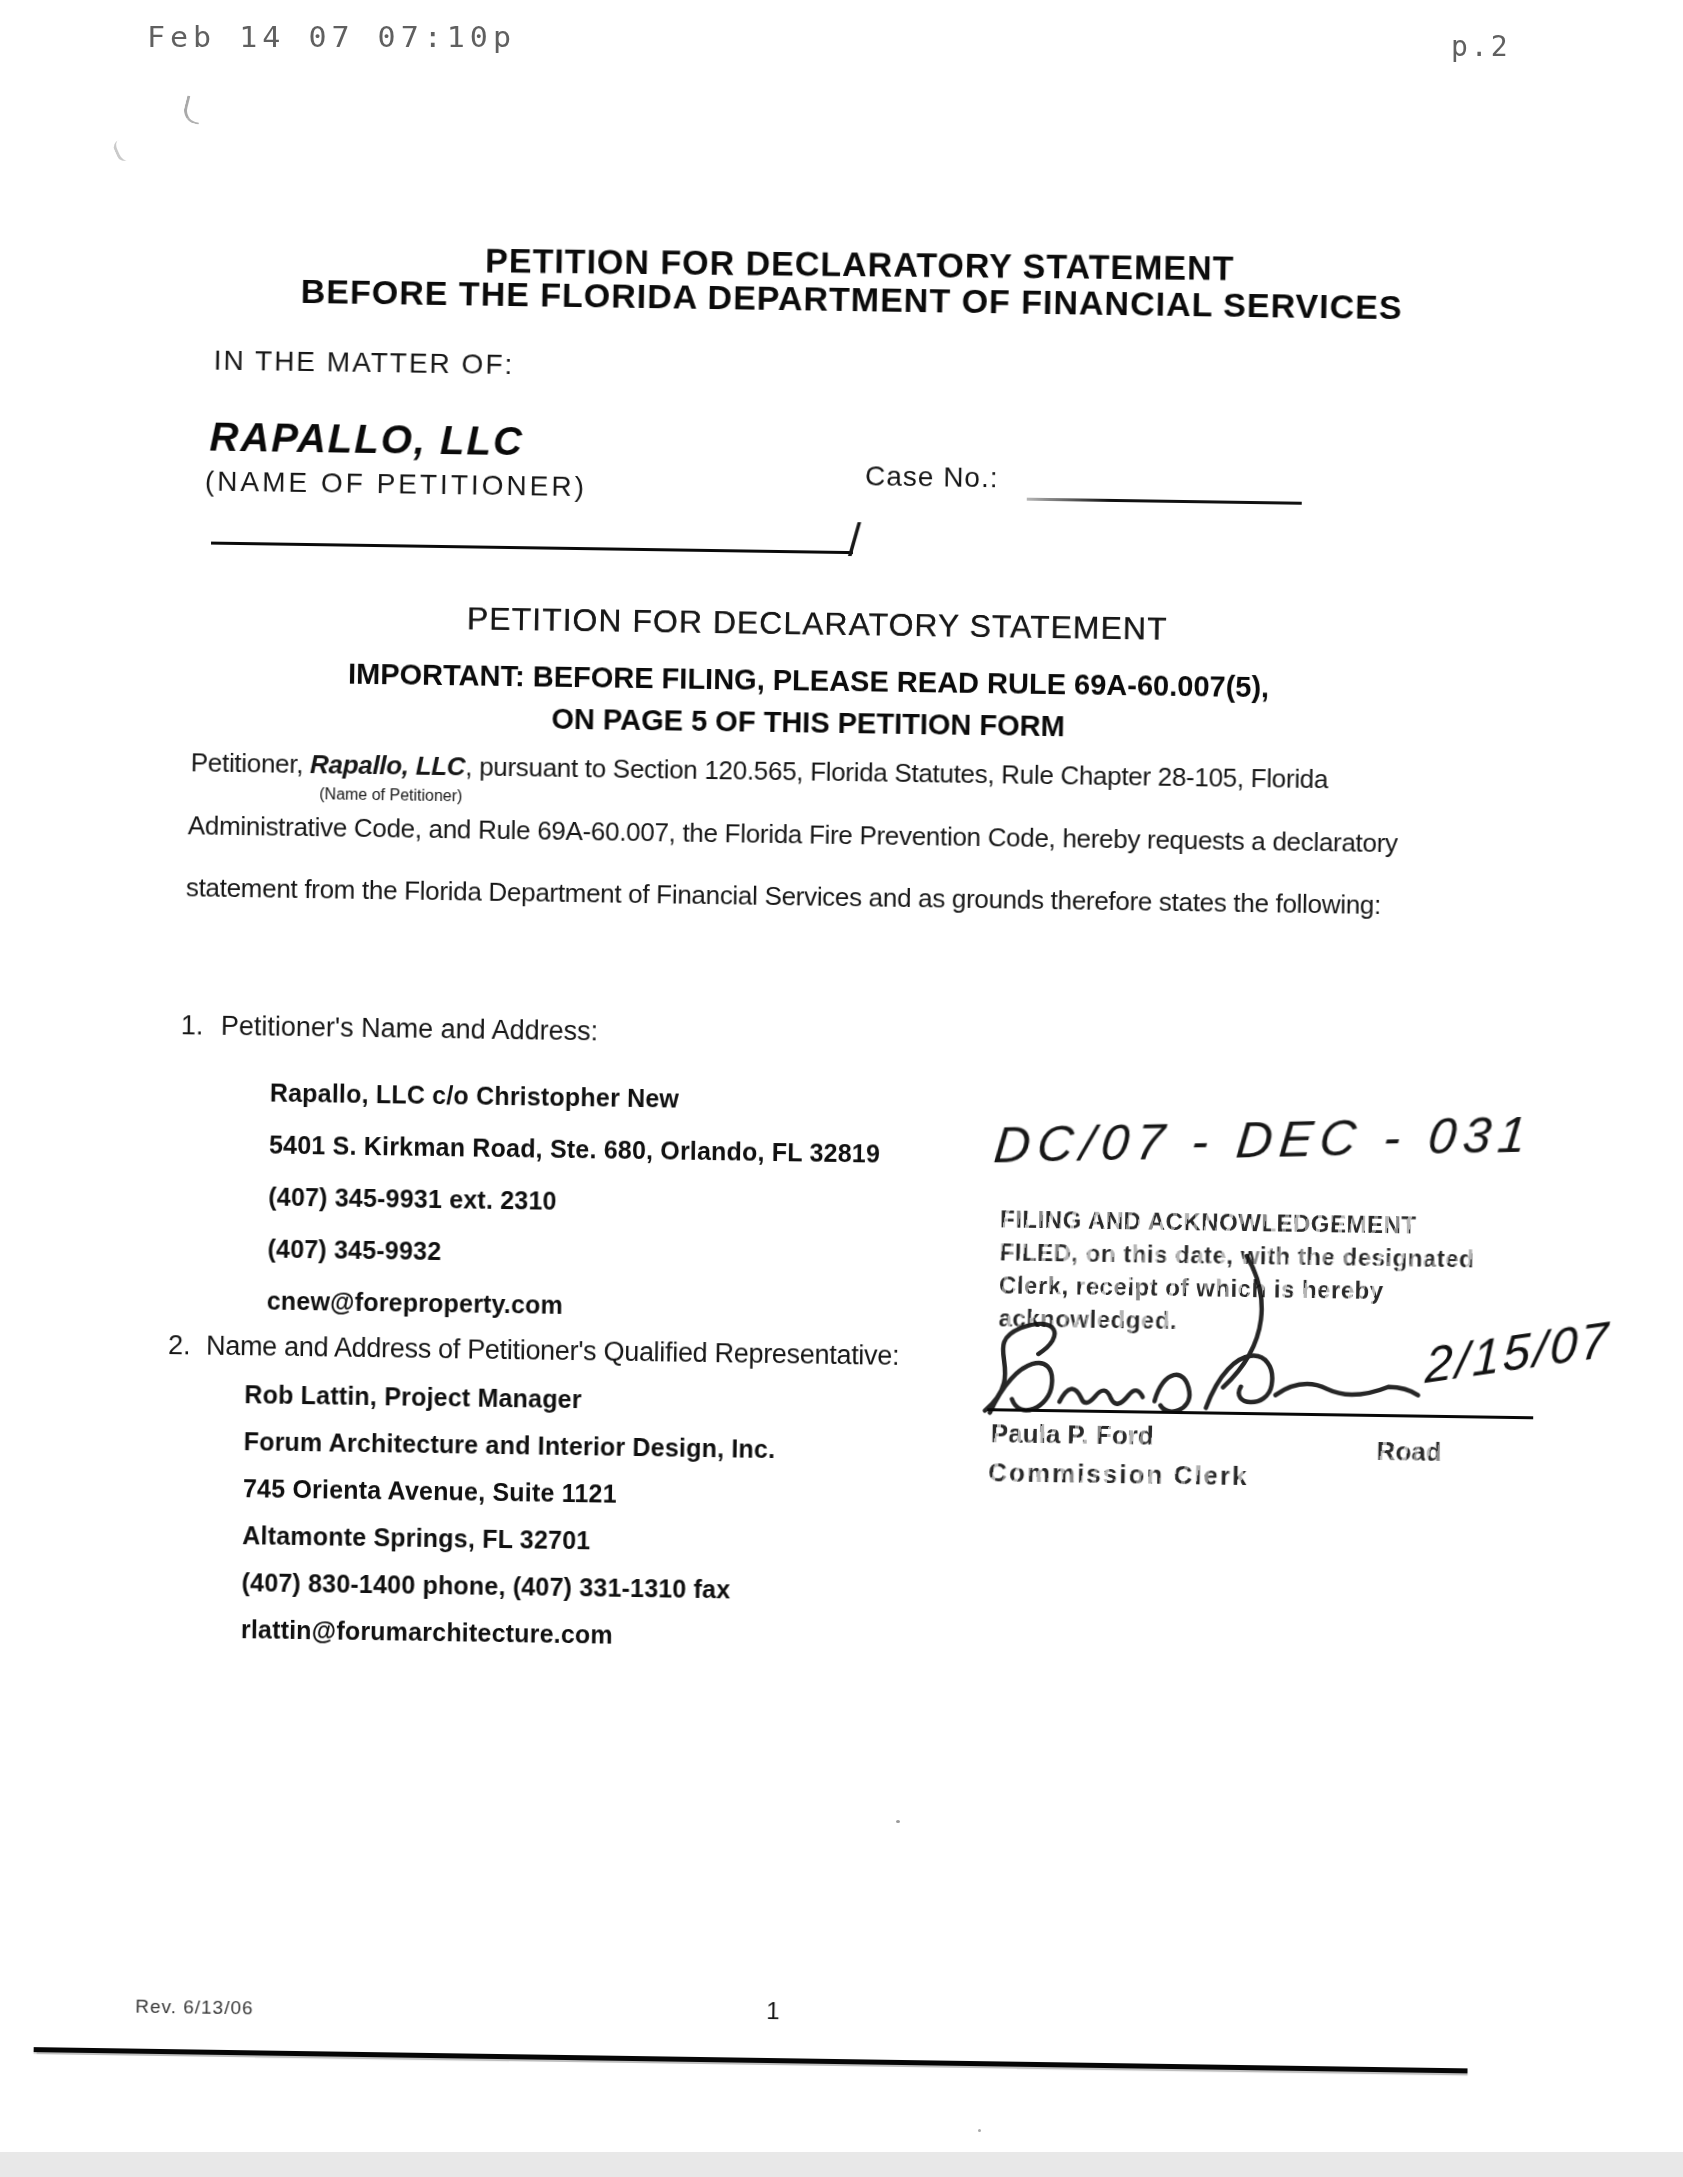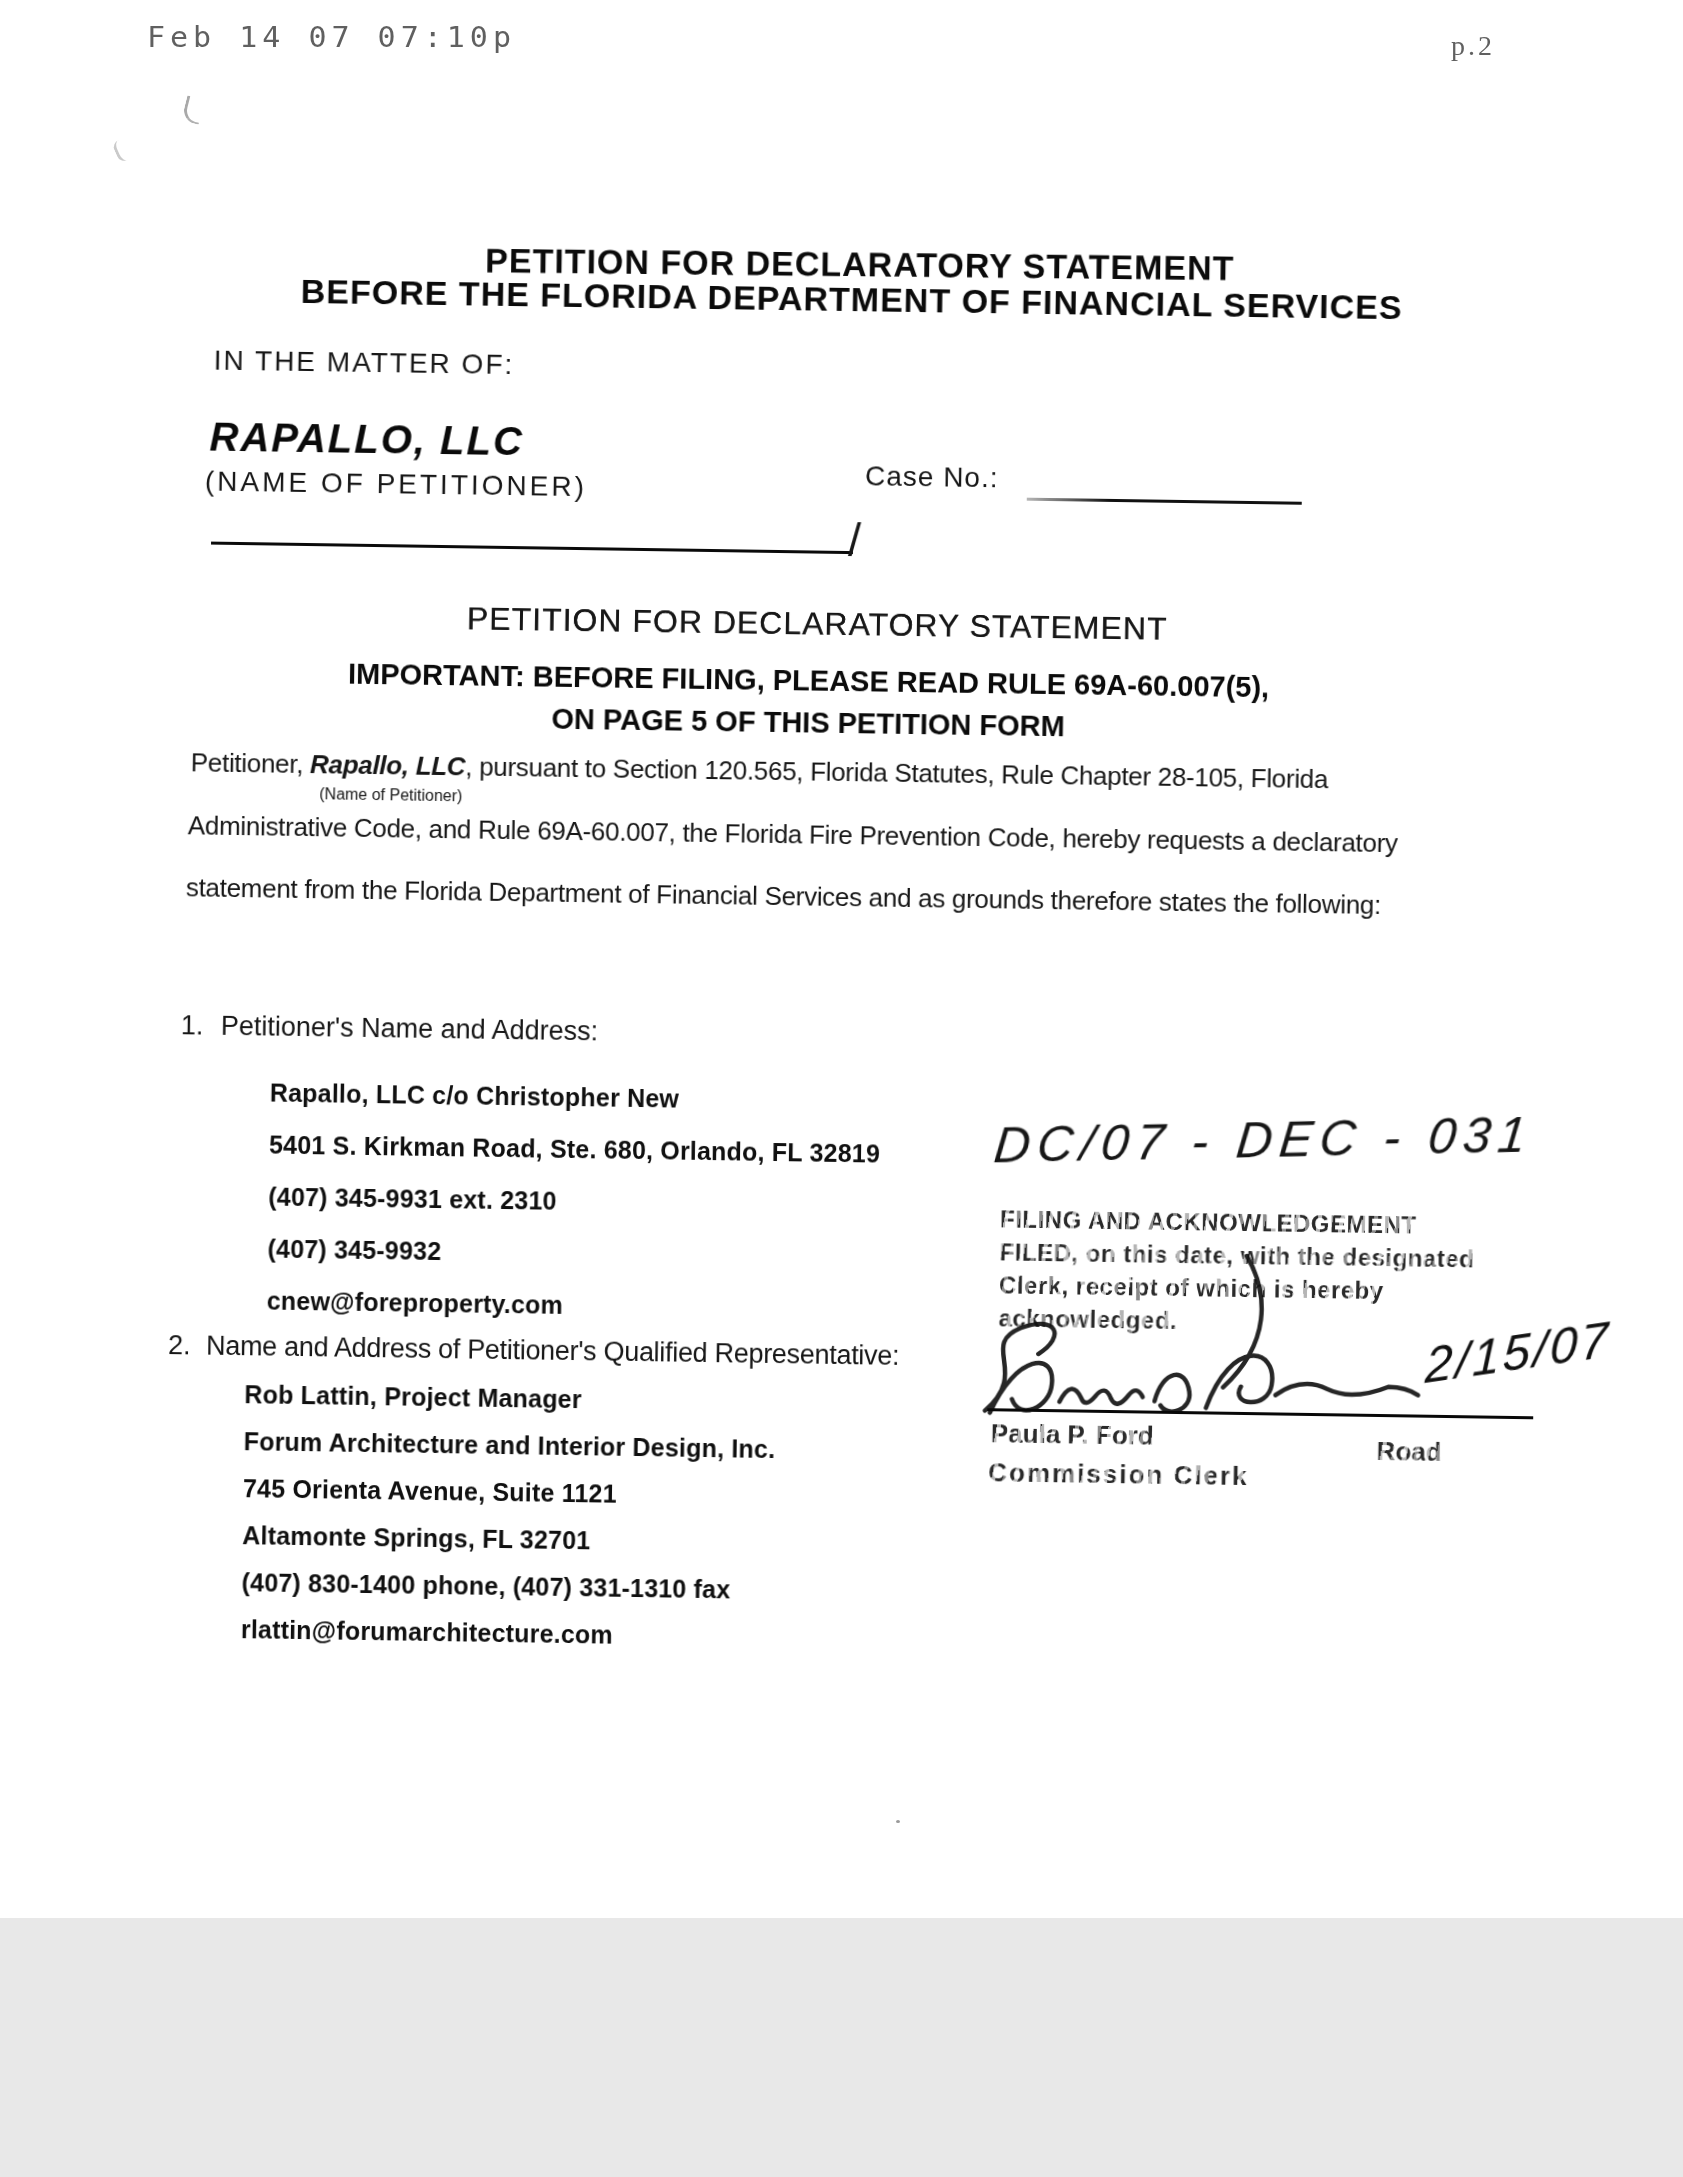--- a/index.html
+++ b/index.html
@@ -1,22 +1,22 @@
 <!DOCTYPE html>
 <html><head>
 <meta charset="utf-8">
 <style>
   html,body{margin:0;padding:0;background:#e8e8e8;}
-  .page{position:relative;width:1683px;height:1918px;background:#ffffff;overflow:hidden;
+  .page{position:relative;width:1683px;height:2152px;background:#ffffff;overflow:hidden;
         font-family:"Liberation Sans", sans-serif;color:#1c1c1c;}
   .abs{position:absolute;white-space:nowrap;}
   
   .fax{font-family:"DejaVu Sans Mono", monospace;color:#454545;filter:blur(0.6px);opacity:.85;}
   .fax-ts{left:147px;top:20px;font-size:30px;letter-spacing:5px;transform:scaleY(.95);}
-  .fax-pg{left:1451px;top:30px;font-size:28px;letter-spacing:3px;font-family:Liberation Serif, serif;}
+  .fax-pg{left:1451px;top:30px;font-size:28px;letter-spacing:3px;}
   
   .stray1{left:184px;top:97px;width:15px;height:24px;border-left:3px solid #555;border-bottom:2px solid #666;
           border-radius:0 0 0 14px;opacity:.5;transform:rotate(14deg);}
   .stray2{left:115px;top:139px;width:13px;height:22px;border-left:3px solid #777;border-radius:10px;
           opacity:.38;transform:rotate(-24deg);}
   .sp1{left:896px;top:1820px;width:4px;height:3px;background:#999;border-radius:50%;}
   .sp2{left:978px;top:2129px;width:3px;height:3px;background:#aaa;border-radius:50%;}
   
   .doc{position:absolute;left:0;top:0;width:1683px;height:2177px;
        transform:rotate(0.85deg);transform-origin:842px 1089px;filter:blur(0.3px) contrast(1.05);}

